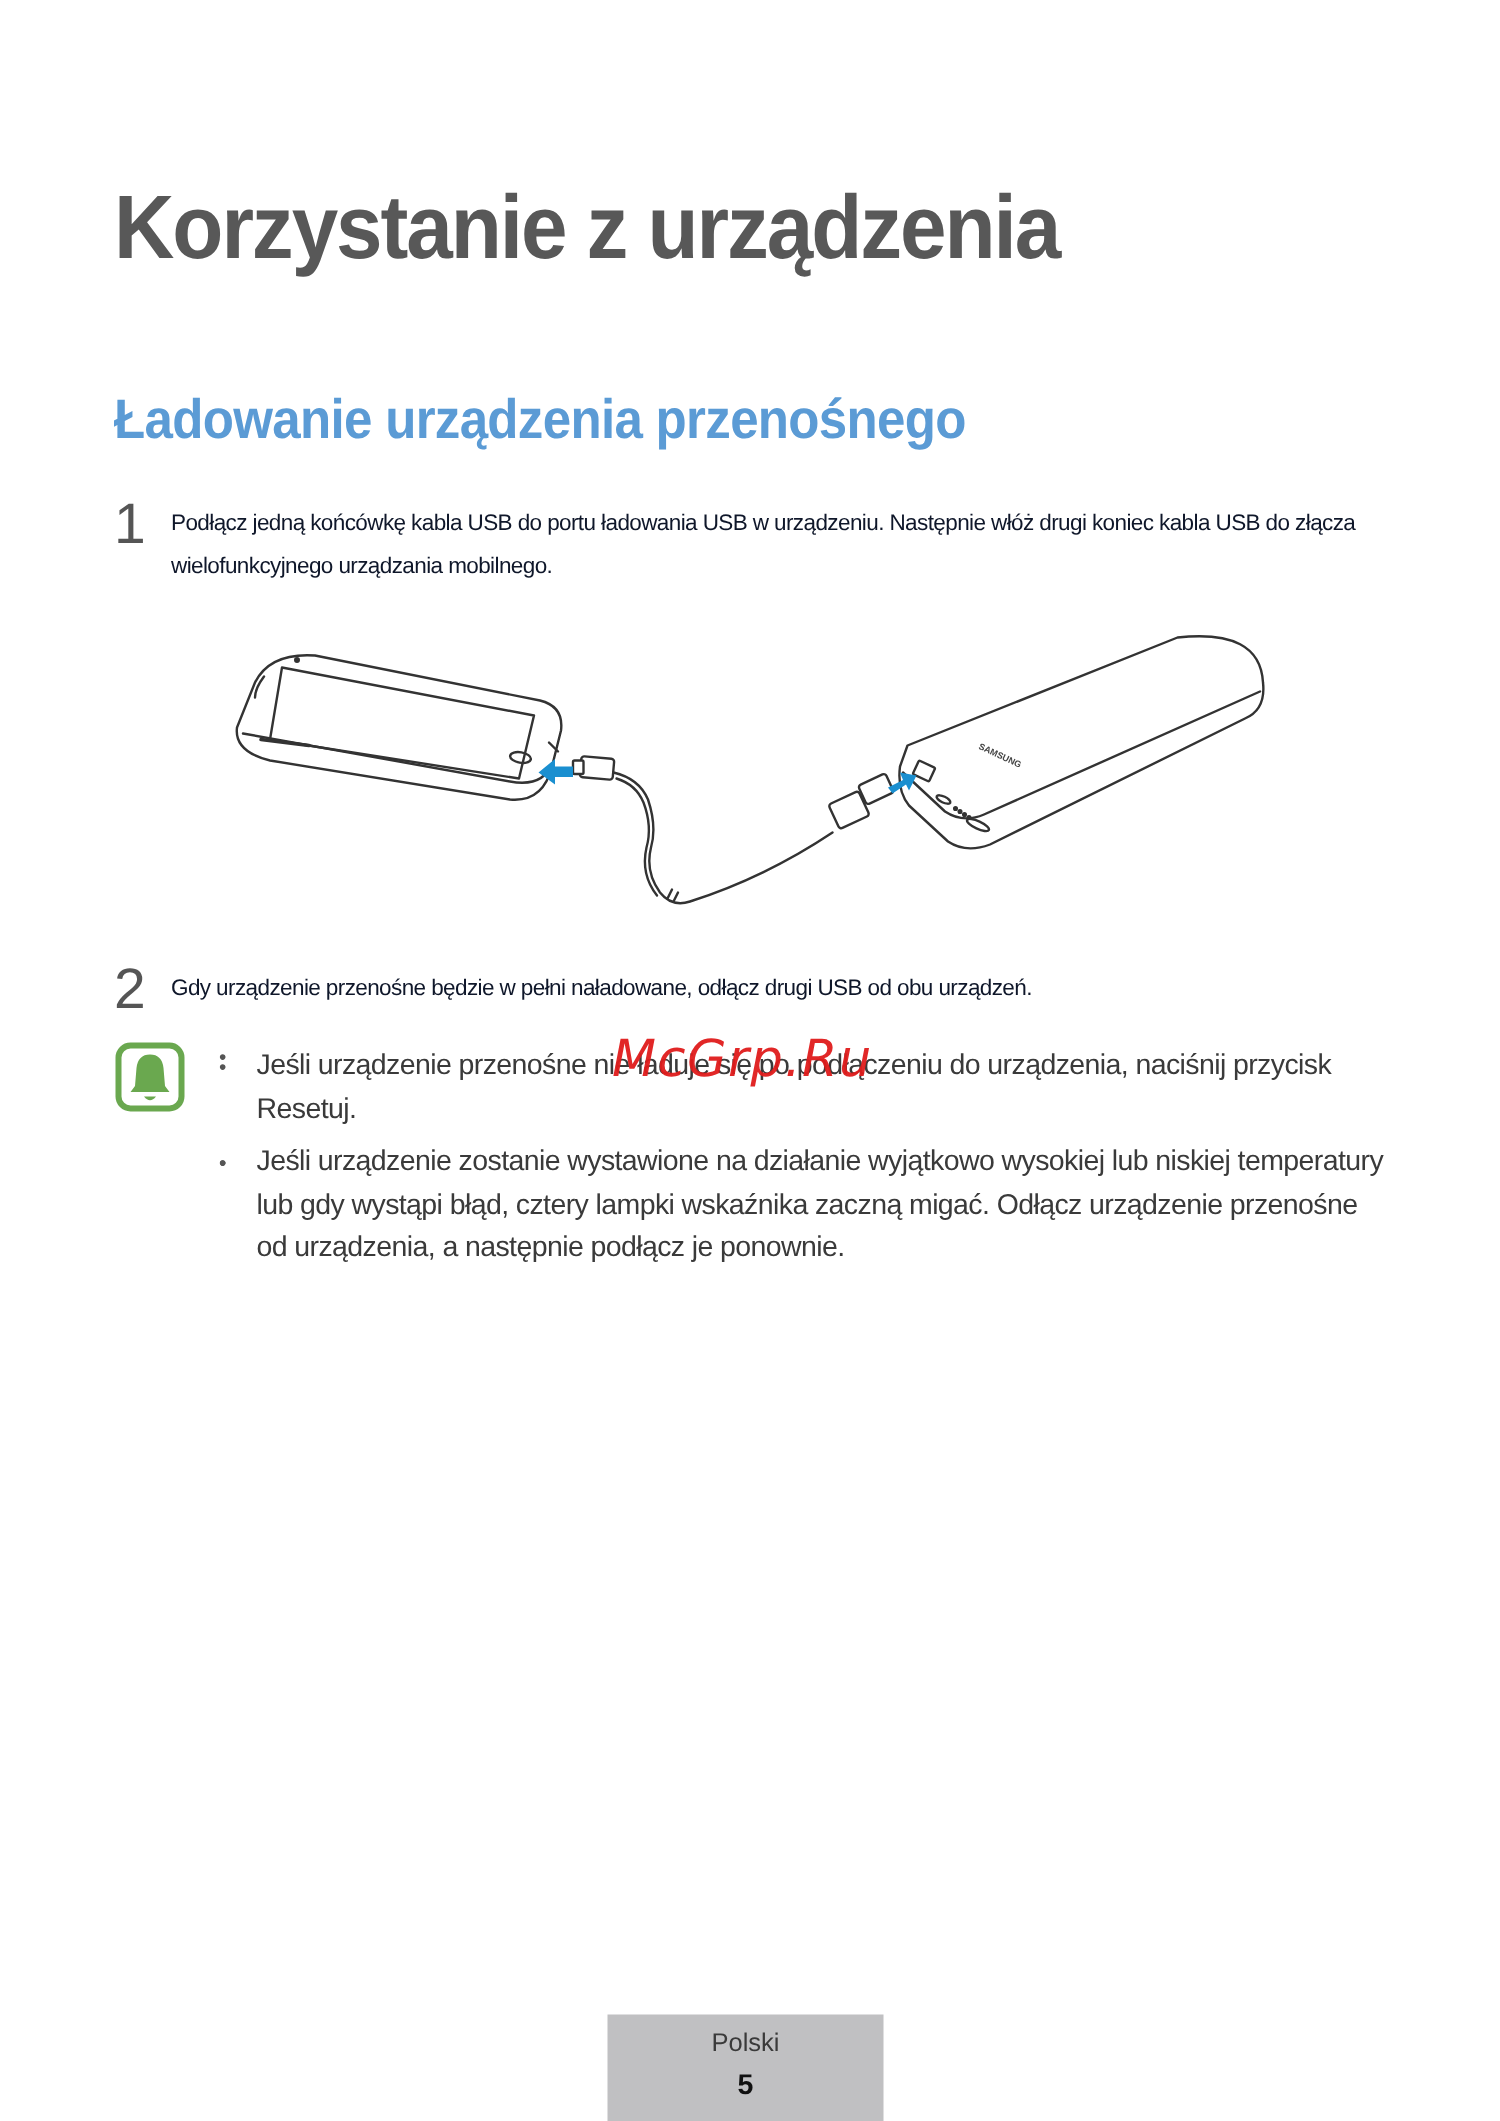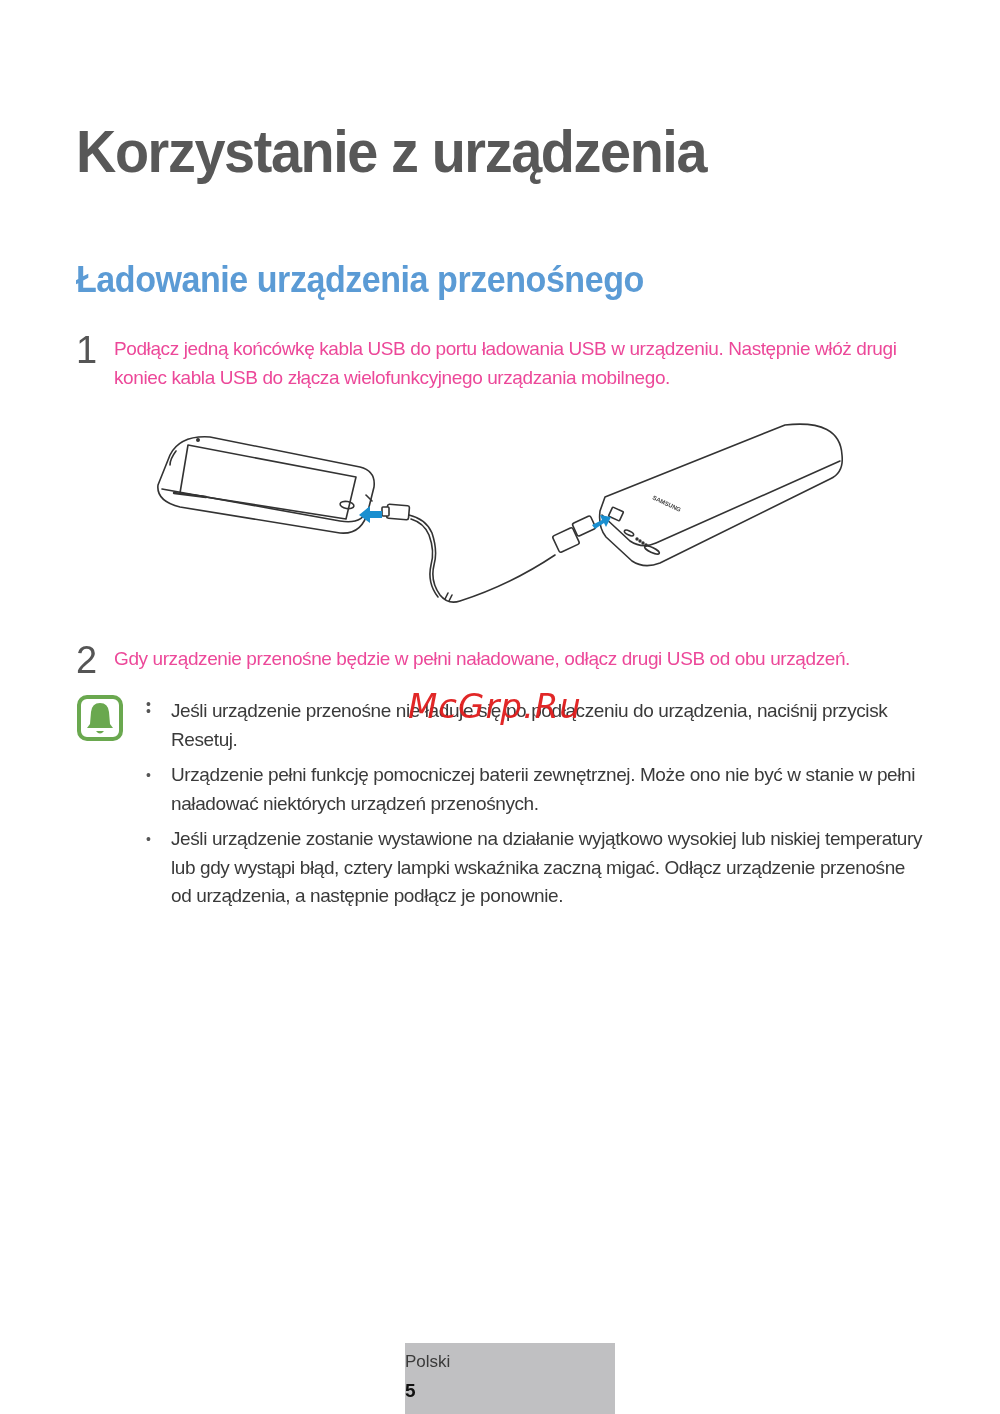--- a/index.html
+++ b/index.html
@@ -53,23 +53,23 @@
       font-size: 38px;
       color: #555555;
       font-weight: normal;
       line-height: 40px;
     }
     .step-text {
       position: absolute;
       left: 38px;
       top: 4px;
       width: 800px;
-      font-size: 19px;
+      font-size: 15px;
       line-height: 29px;
-      color: #ec4899;
+      color: #0f172a;
       letter-spacing: -0.4px;
     }
     .step-1 { top: 330px; }
     .step-2 { top: 640px; }
 
     .illustration {
       position: absolute;
       left: 140px;
       top: 415px;
       width: 720px;
@@ -124,23 +124,24 @@
       color: #e01c1c;
       font-family: "DejaVu Sans", sans-serif;
       letter-spacing: 1px;
       opacity: 0.95;
     }
 
     .footer {
       position: absolute;
       left: 405px;
       top: 1343px;
-      width: 210px;
+      width: 184px;
       height: 71px;
       background: #c0c0c2;
+      text-align: center;
     }
     .footer-lang {
       display: block;
       margin-top: 9px;
       font-size: 17px;
       color: #3a3a3a;
       line-height: 20px;
     }
     .footer-page {
       display: block;
@@ -219,21 +220,20 @@
   <ul class="note-list">
     <li class="note-item">
       <span class="note-bullet">•</span>
     </li>
     <li class="note-item">
       <span class="note-bullet">•</span>
       <span>Jeśli urządzenie przenośne nie ładuje się po podłączeniu do urządzenia, naciśnij przycisk Resetuj.</span>
     </li>
     <li class="note-item">
       <span class="note-bullet">•</span>
-      <span>Urządzenie pełni funkcję pomocniczej baterii zewnętrznej. Może ono nie być w stanie w pełni naładować niektórych urządzeń przenośnych.</span>
     </li>
     <li class="note-item">
       <span class="note-bullet">•</span>
       <span>Jeśli urządzenie zostanie wystawione na działanie wyjątkowo wysokiej lub niskiej temperatury lub gdy wystąpi błąd, cztery lampki wskaźnika zaczną migać. Odłącz urządzenie przenośne od urządzenia, a następnie podłącz je ponownie.</span>
     </li>
   </ul>
 </div>
 
 <div class="watermark">McGrp.Ru</div>
 

